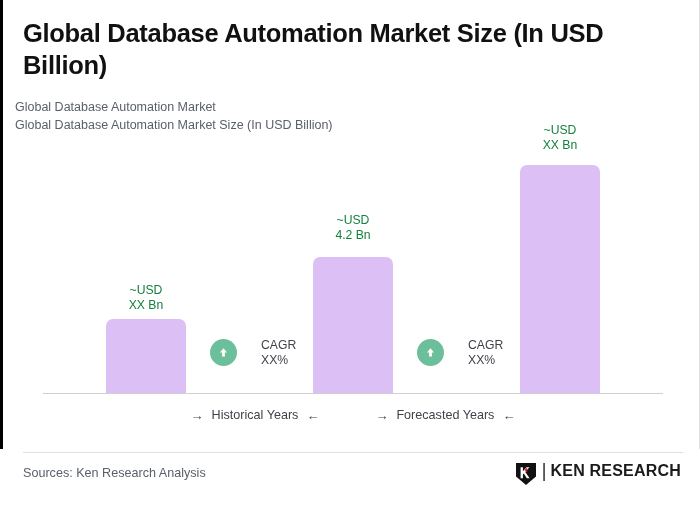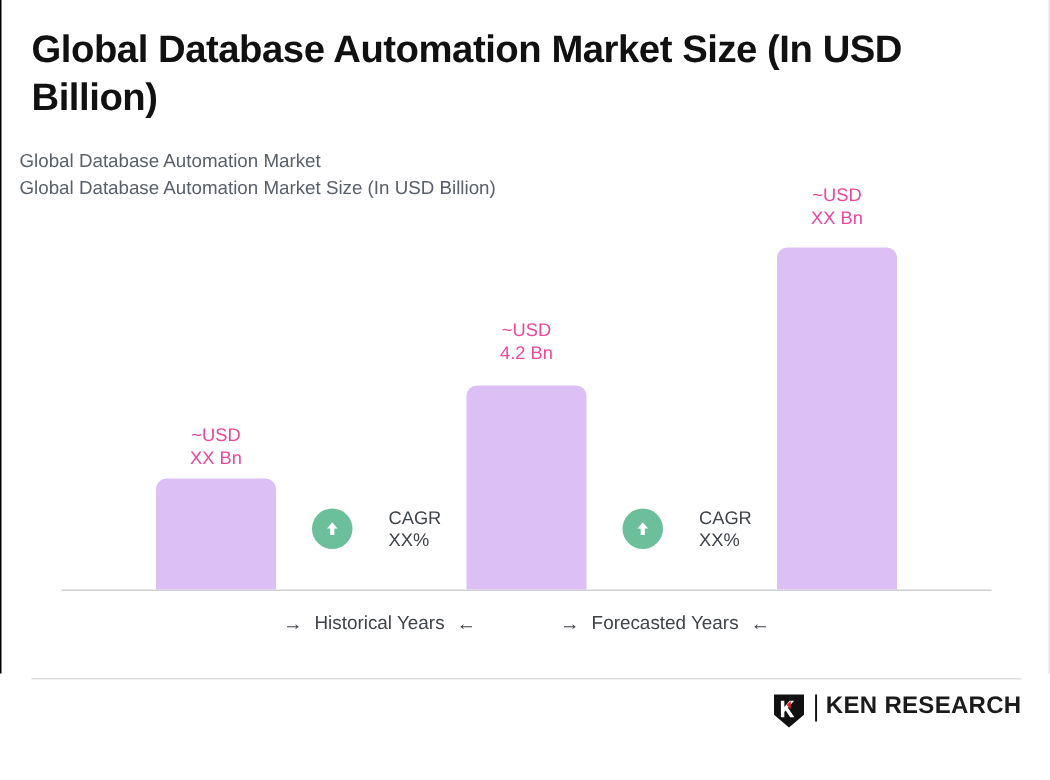--- a/index.html
+++ b/index.html
@@ -8,21 +8,21 @@
     height: 520px;
     background: #ffffff;
     font-family: "Liberation Sans", sans-serif;
     overflow: hidden;
   }
   .page {
     position: relative;
     width: 700px;
     height: 449px;
     background: #ffffff;
-    border-left: 1px solid #000000;
+    border-left: 3px solid #000000;
     border-right: 1px solid #e3e3e6;
   }
 
   
   .title {
     position: absolute;
     left: 20px;
     top: 18px;
     width: 640px;
     font-size: 25.5px;
@@ -64,21 +64,21 @@
     width: 80px;
     background: #dcc0f5;
     border-radius: 7px 7px 0 0;
   }
   .bar-label {
     position: absolute;
     width: 120px;
     text-align: center;
     font-size: 12.2px;
     line-height: 1.22;
-    color: #ec4899;
+    color: #15803d;
   }
 
   
   .cagr {
     position: absolute;
     display: flex;
     align-items: center;
     gap: 24px;
   }
   .cagr-circle {
@@ -215,20 +215,21 @@
       <span class="arrow-glyph">←</span>
     </div>
     <div class="period">
       <span class="arrow-glyph">→</span>
       <span>Forecasted Years</span>
       <span class="arrow-glyph">←</span>
     </div>
   </div>
 
   <div class="footer-rule"></div>
+  <div class="sources">Sources: Ken Research Analysis</div>
 
   <div class="logo">
     <svg width="22" height="24" viewBox="0 0 22 24" aria-hidden="true">
       <path d="M1 1 H21 V14.5 L11 23 L1 14.5 Z" fill="#111111"></path>
       <path d="M5.6 5.2 H7.9 V9.3 L11.5 5.2 H14.4 L10.3 9.9 L14.6 16.2 H11.8 L8.8 11.6 L7.9 12.6 V16.2 H5.6 Z" fill="#ffffff"></path>
       <path d="M9.4 8.0 L12.2 5.4 L12.2 10.6 Z" fill="#d8232a"></path>
     </svg>
     <svg width="6" height="20" viewBox="0 0 6 20" aria-hidden="true">
       <rect x="2.4" y="1" width="1.3" height="18" fill="#111111"></rect>
     </svg>

